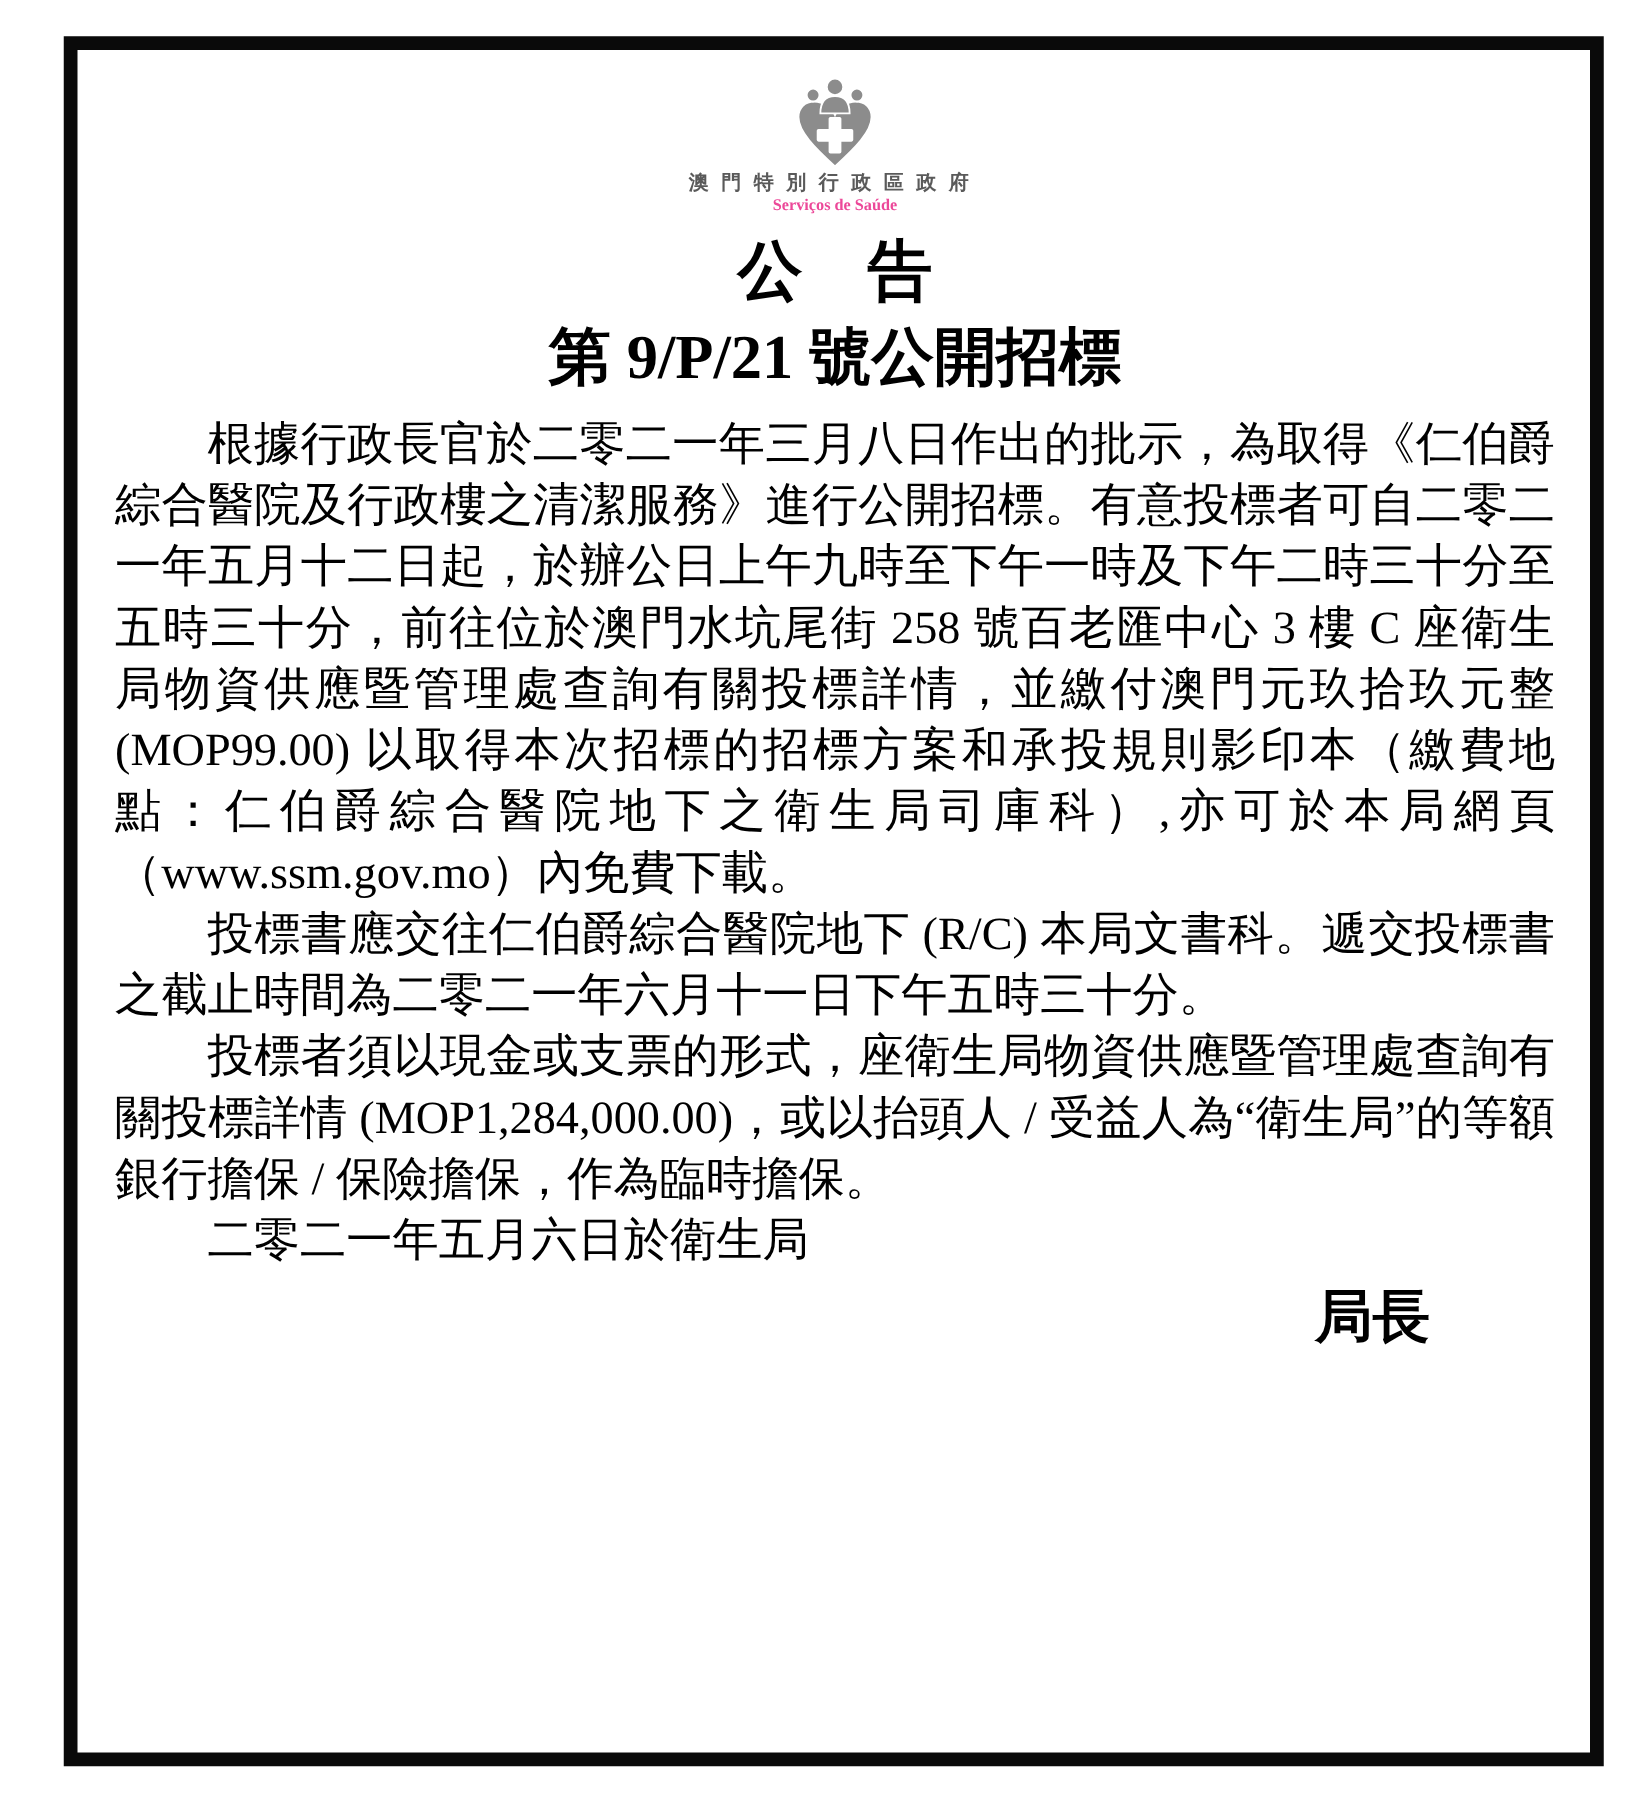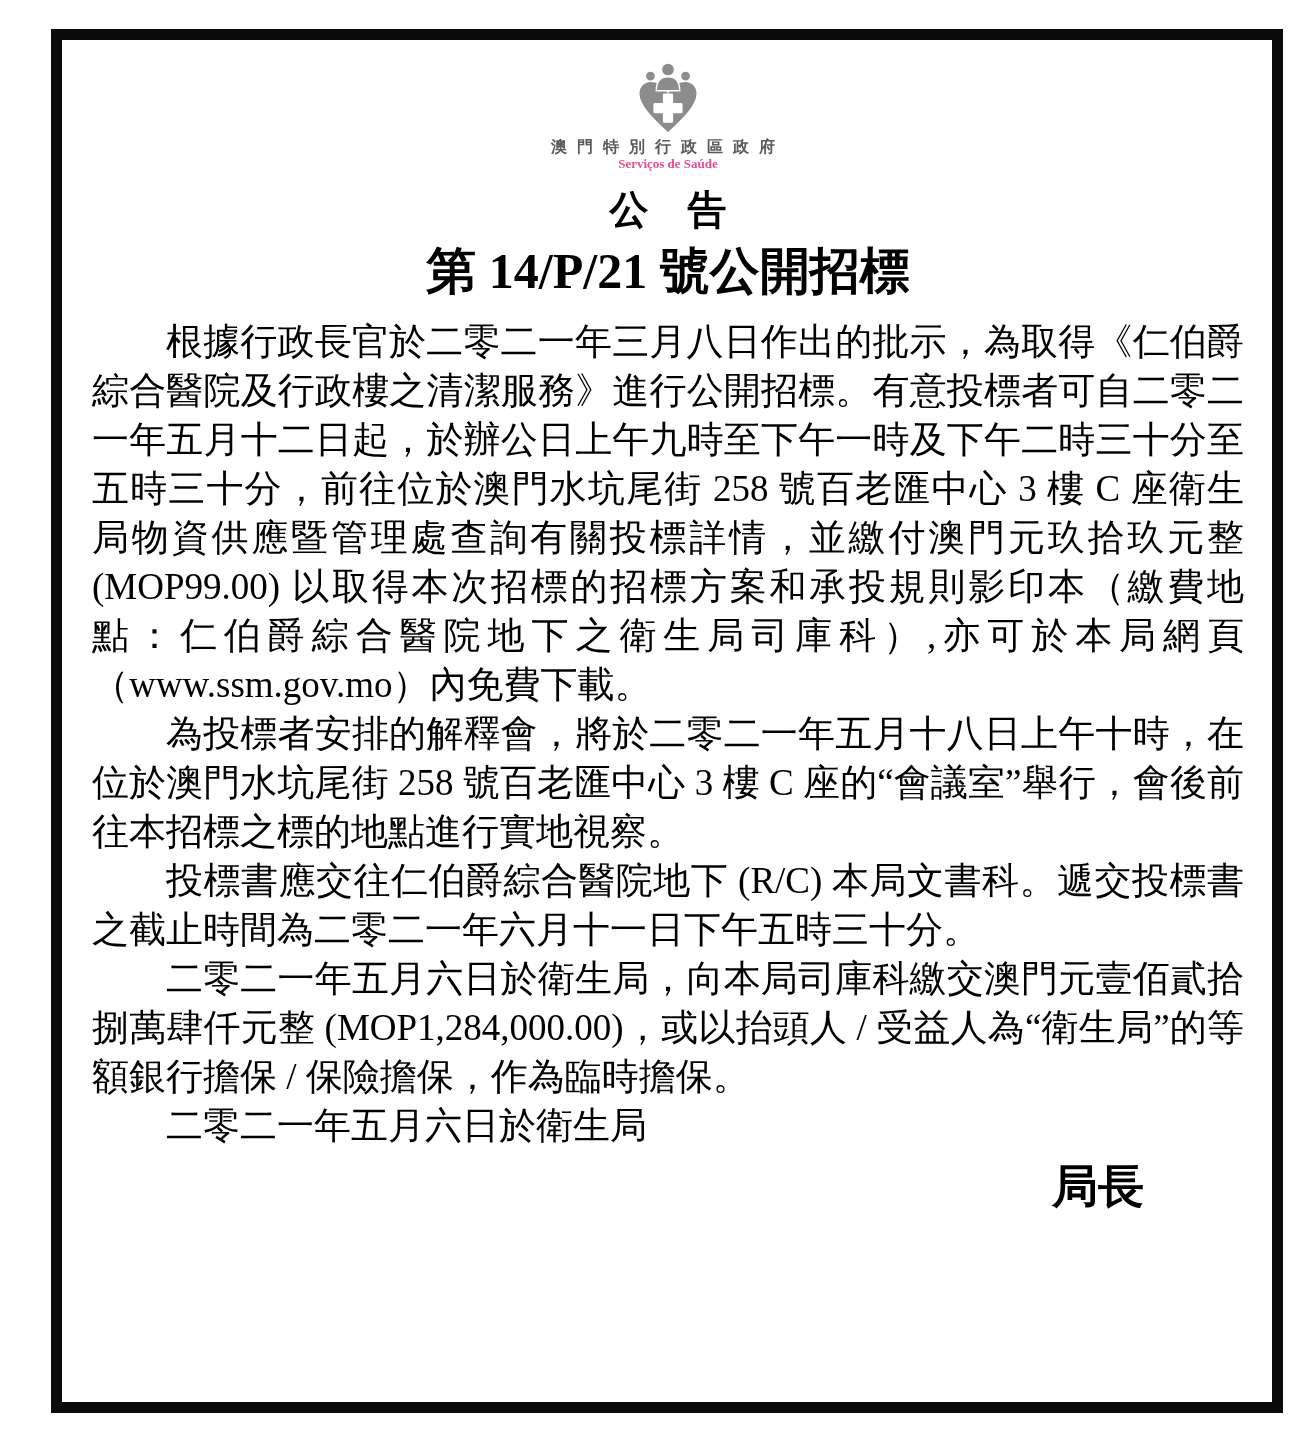--- a/index.html
+++ b/index.html
@@ -25,21 +25,21 @@
     letter-spacing:.4px;
   }
   .bureau-cn{
     font-size:14px;letter-spacing:9px;color:#5a5a5a;font-weight:600;
     line-height:16px;margin-top:3px;
   }
   .bureau-pt{
     font-size:13px;font-weight:bold;color:#ec4899;line-height:15px;
   }
   .title{
-    text-align:center;font-size:39px;font-weight:bold;line-height:1.1;
+    text-align:center;font-size:52px;font-weight:bold;line-height:1.1;
     margin-top:18px;
   }
   .subtitle{
     text-align:center;font-size:50px;font-weight:bold;line-height:1.1;
     margin-top:12px;
   }
   .bodytext{
     margin-top:18px;font-size:37px;line-height:49px;
     text-align:justify;text-justify:inter-ideograph;
   }
@@ -73,27 +73,26 @@
         <circle cx="60" cy="13" r="9" fill="#8c8c8c" stroke="#ffffff" stroke-width="2"></circle>
 
         <rect x="53" y="46" width="14" height="40" rx="2" fill="#ffffff"></rect>
         <rect x="40" y="59" width="40" height="14" rx="2" fill="#ffffff"></rect>
       </svg>
       <div class="gov-cn">澳門特別行政區政府</div>
       <div class="bureau-pt">Serviços de Saúde</div>
     </div>
 
     <div class="title">公　告</div>
-    <div class="subtitle">第 14/P/21 號公開招標</div>
+    <div class="subtitle">第 9/P/21 號公開招標</div>
 
     <div class="bodytext">
       <p>根據行政長官於二零二一年三月八日作出的批示，為取得《仁伯爵綜合醫院及行政樓之清潔服務》進行公開招標。有意投標者可自二零二一年五月十二日起，於辦公日上午九時至下午一時及下午二時三十分至五時三十分，前往位於澳門水坑尾街 258 號百老匯中心 3 樓 C 座衛生局物資供應暨管理處查詢有關投標詳情，並繳付澳門元玖拾玖元整 (MOP99.00) 以取得本次招標的招標方案和承投規則影印本（繳費地點：仁伯爵綜合醫院地下之衛生局司庫科）,亦可於本局網頁（www.ssm.gov.mo）內免費下載。</p>
-      <p>為投標者安排的解釋會，將於二零二一年五月十八日上午十時，在位於澳門水坑尾街 258 號百老匯中心 3 樓 C 座的“會議室”舉行，會後前往本招標之標的地點進行實地視察。</p>
       <p>投標書應交往仁伯爵綜合醫院地下 (R/C) 本局文書科。遞交投標書之截止時間為二零二一年六月十一日下午五時三十分。</p>
-      <p>二零二一年五月六日於衛生局，向本局司庫科繳交澳門元壹佰貳拾捌萬肆仟元整 (MOP1,284,000.00)，或以抬頭人 / 受益人為“衛生局”的等額銀行擔保 / 保險擔保，作為臨時擔保。</p>
+      <p>投標者須以現金或支票的形式，座衛生局物資供應暨管理處查詢有關投標詳情 (MOP1,284,000.00)，或以抬頭人 / 受益人為“衛生局”的等額銀行擔保 / 保險擔保，作為臨時擔保。</p>
       <p class="date-line">二零二一年五月六日於衛生局</p>
     </div>
 
     <div class="signature">
       <div>局長</div>
 
     </div>
 
   </div>
 </div>

